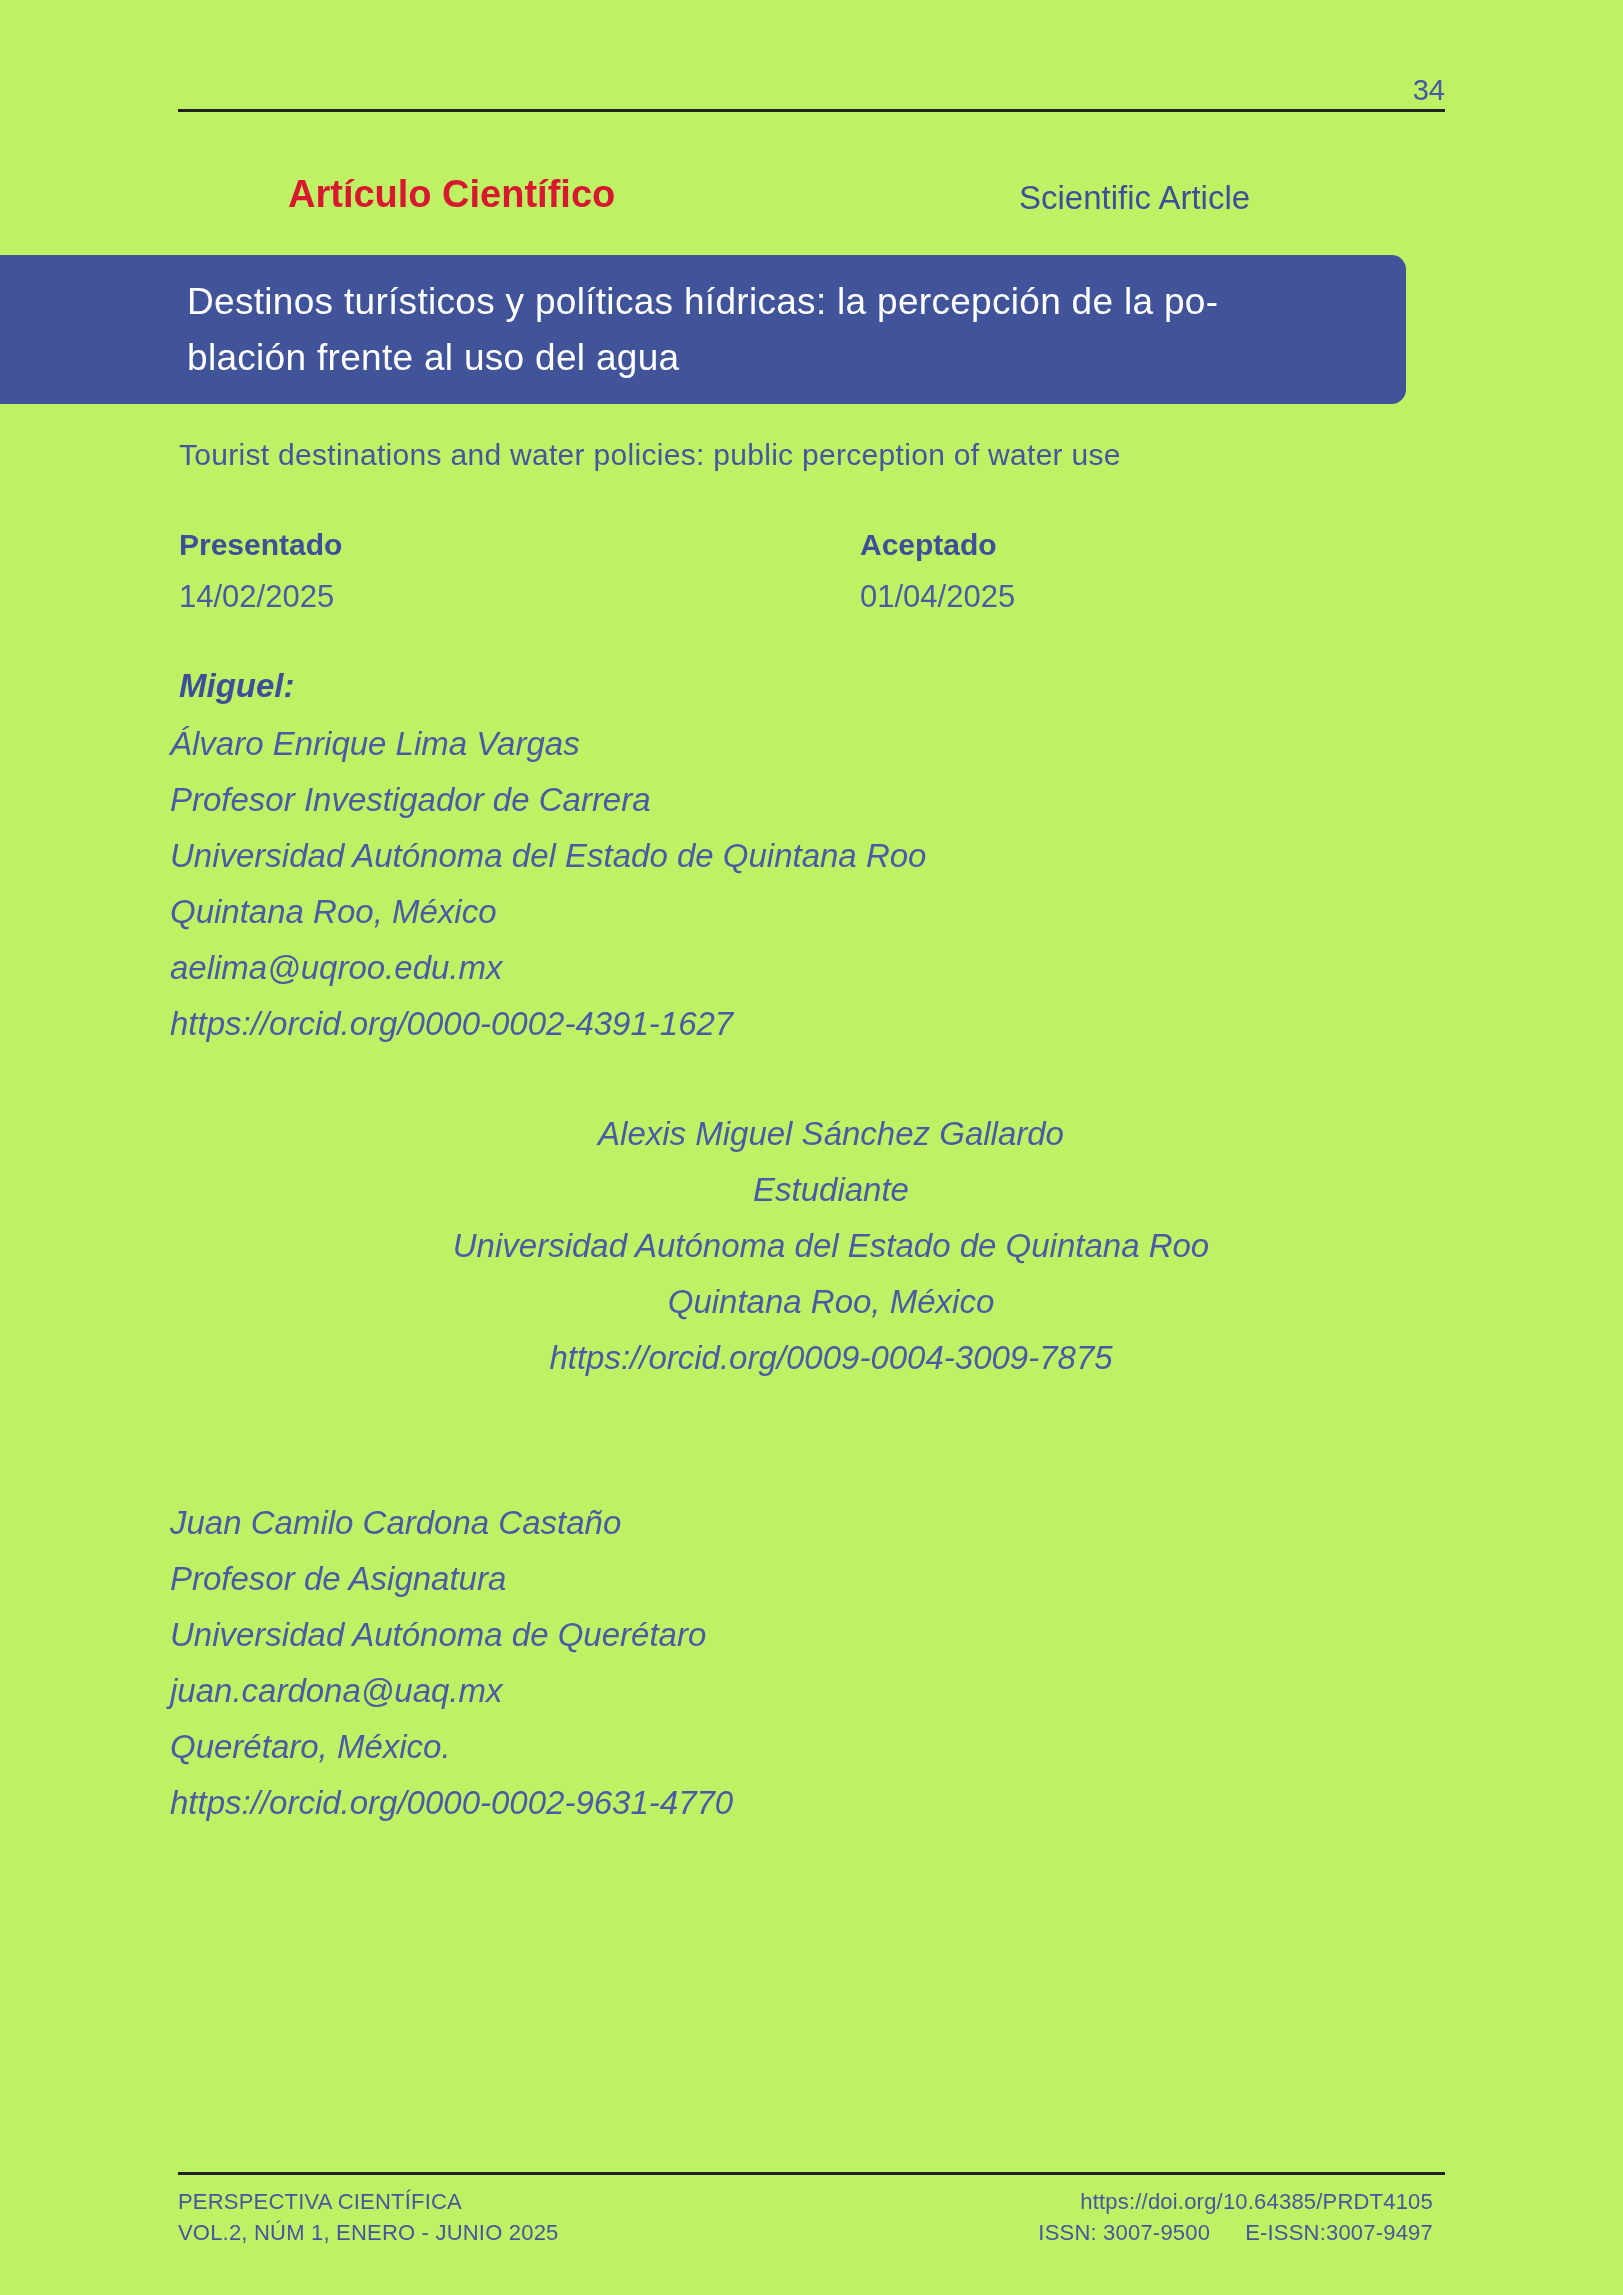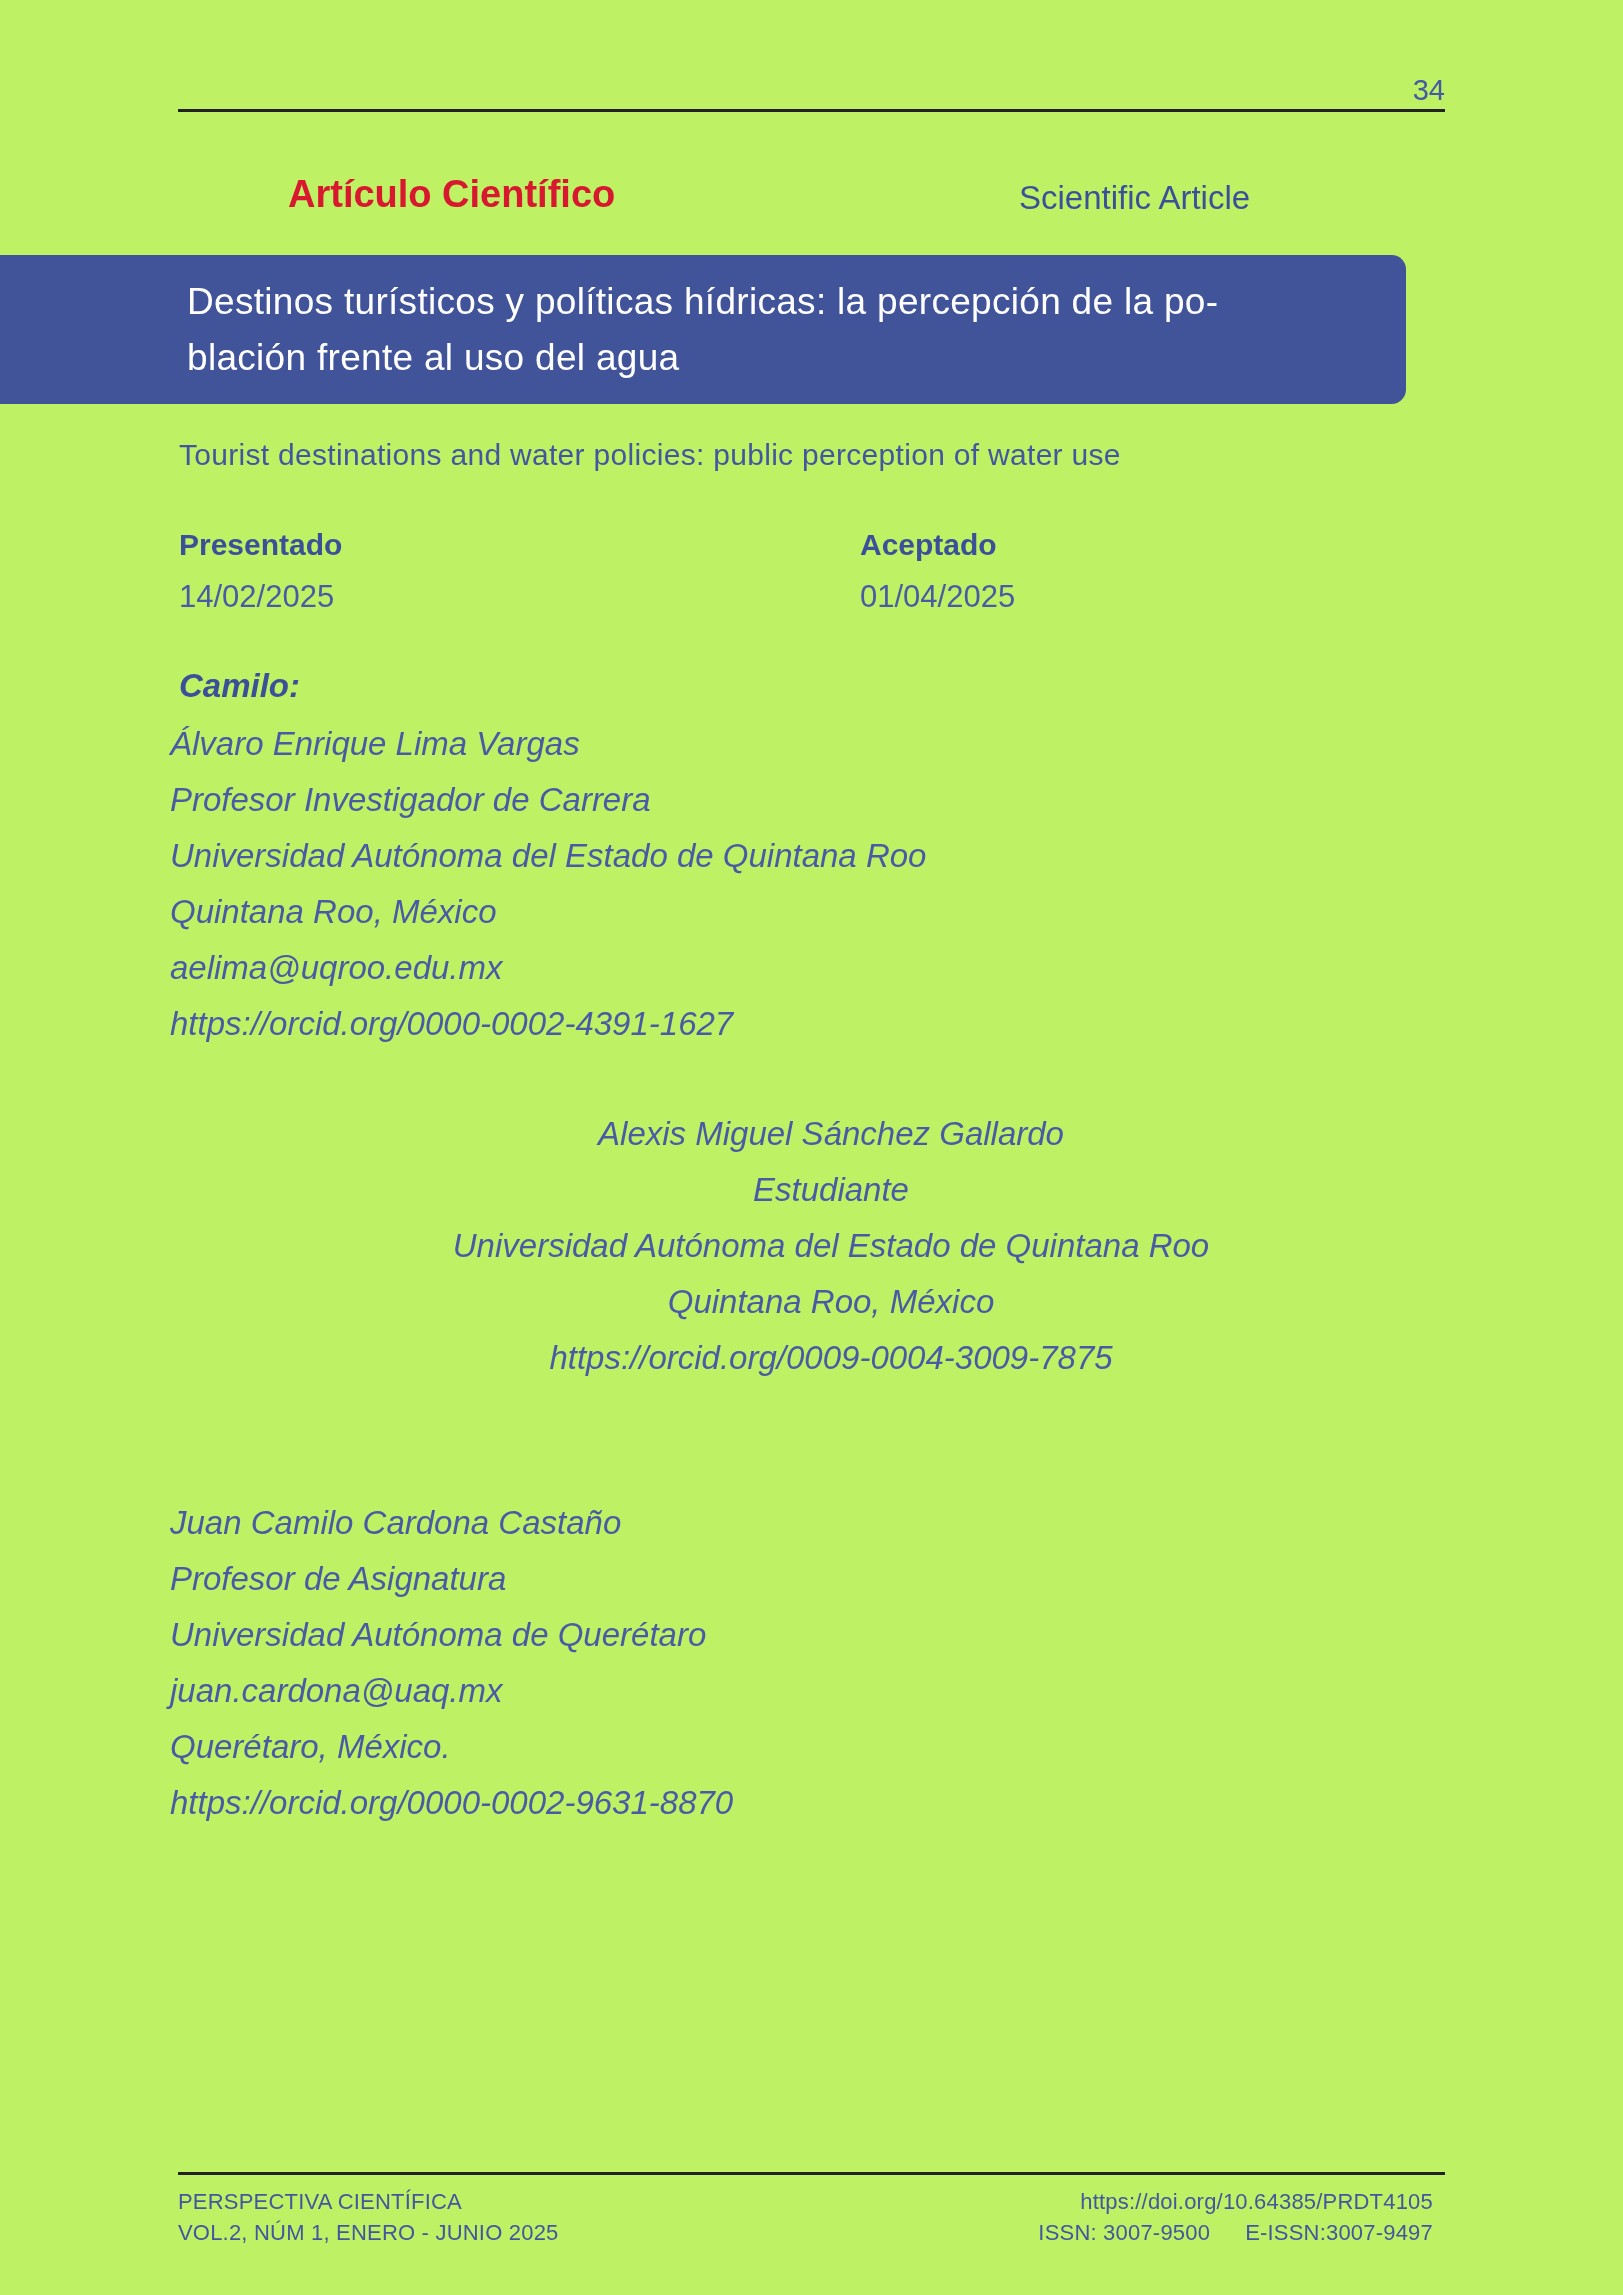--- a/index.html
+++ b/index.html
@@ -176,21 +176,21 @@
     </div>
   </div>
 
   <div class="title-en">Tourist destinations and water policies: public perception of water use</div>
 
   <div class="date-label col-left">Presentado</div>
   <div class="date-label col-right">Aceptado</div>
   <div class="date-value col-left">14/02/2025</div>
   <div class="date-value col-right">01/04/2025</div>
 
-  <div class="authors-heading">Camilo:</div>
+  <div class="authors-heading">Miguel:</div>
 
   <div class="author-block author-block-1">
     <div class="line">Álvaro Enrique Lima Vargas</div>
     <div class="line">Profesor Investigador de Carrera</div>
     <div class="line">Universidad Autónoma del Estado de Quintana Roo</div>
     <div class="line">Quintana Roo, México</div>
     <div class="line">aelima@uqroo.edu.mx</div>
     <div class="line">https://orcid.org/0000-0002-4391-1627</div>
   </div>
 
@@ -201,21 +201,21 @@
     <div class="line">Quintana Roo, México</div>
     <div class="line">https://orcid.org/0009-0004-3009-7875</div>
   </div>
 
   <div class="author-block author-block-3">
     <div class="line">Juan Camilo Cardona Castaño</div>
     <div class="line">Profesor de Asignatura</div>
     <div class="line">Universidad Autónoma de Querétaro</div>
     <div class="line">juan.cardona@uaq.mx</div>
     <div class="line">Querétaro, México.</div>
-    <div class="line">https://orcid.org/0000-0002-9631-8870</div>
+    <div class="line">https://orcid.org/0000-0002-9631-4770</div>
   </div>
 
   <div class="footer-rule"></div>
 
   <div class="footer-left">
     <div>PERSPECTIVA CIENTÍFICA</div>
     <div>VOL.2, NÚM 1, ENERO - JUNIO 2025</div>
   </div>
 
   <div class="footer-right">

